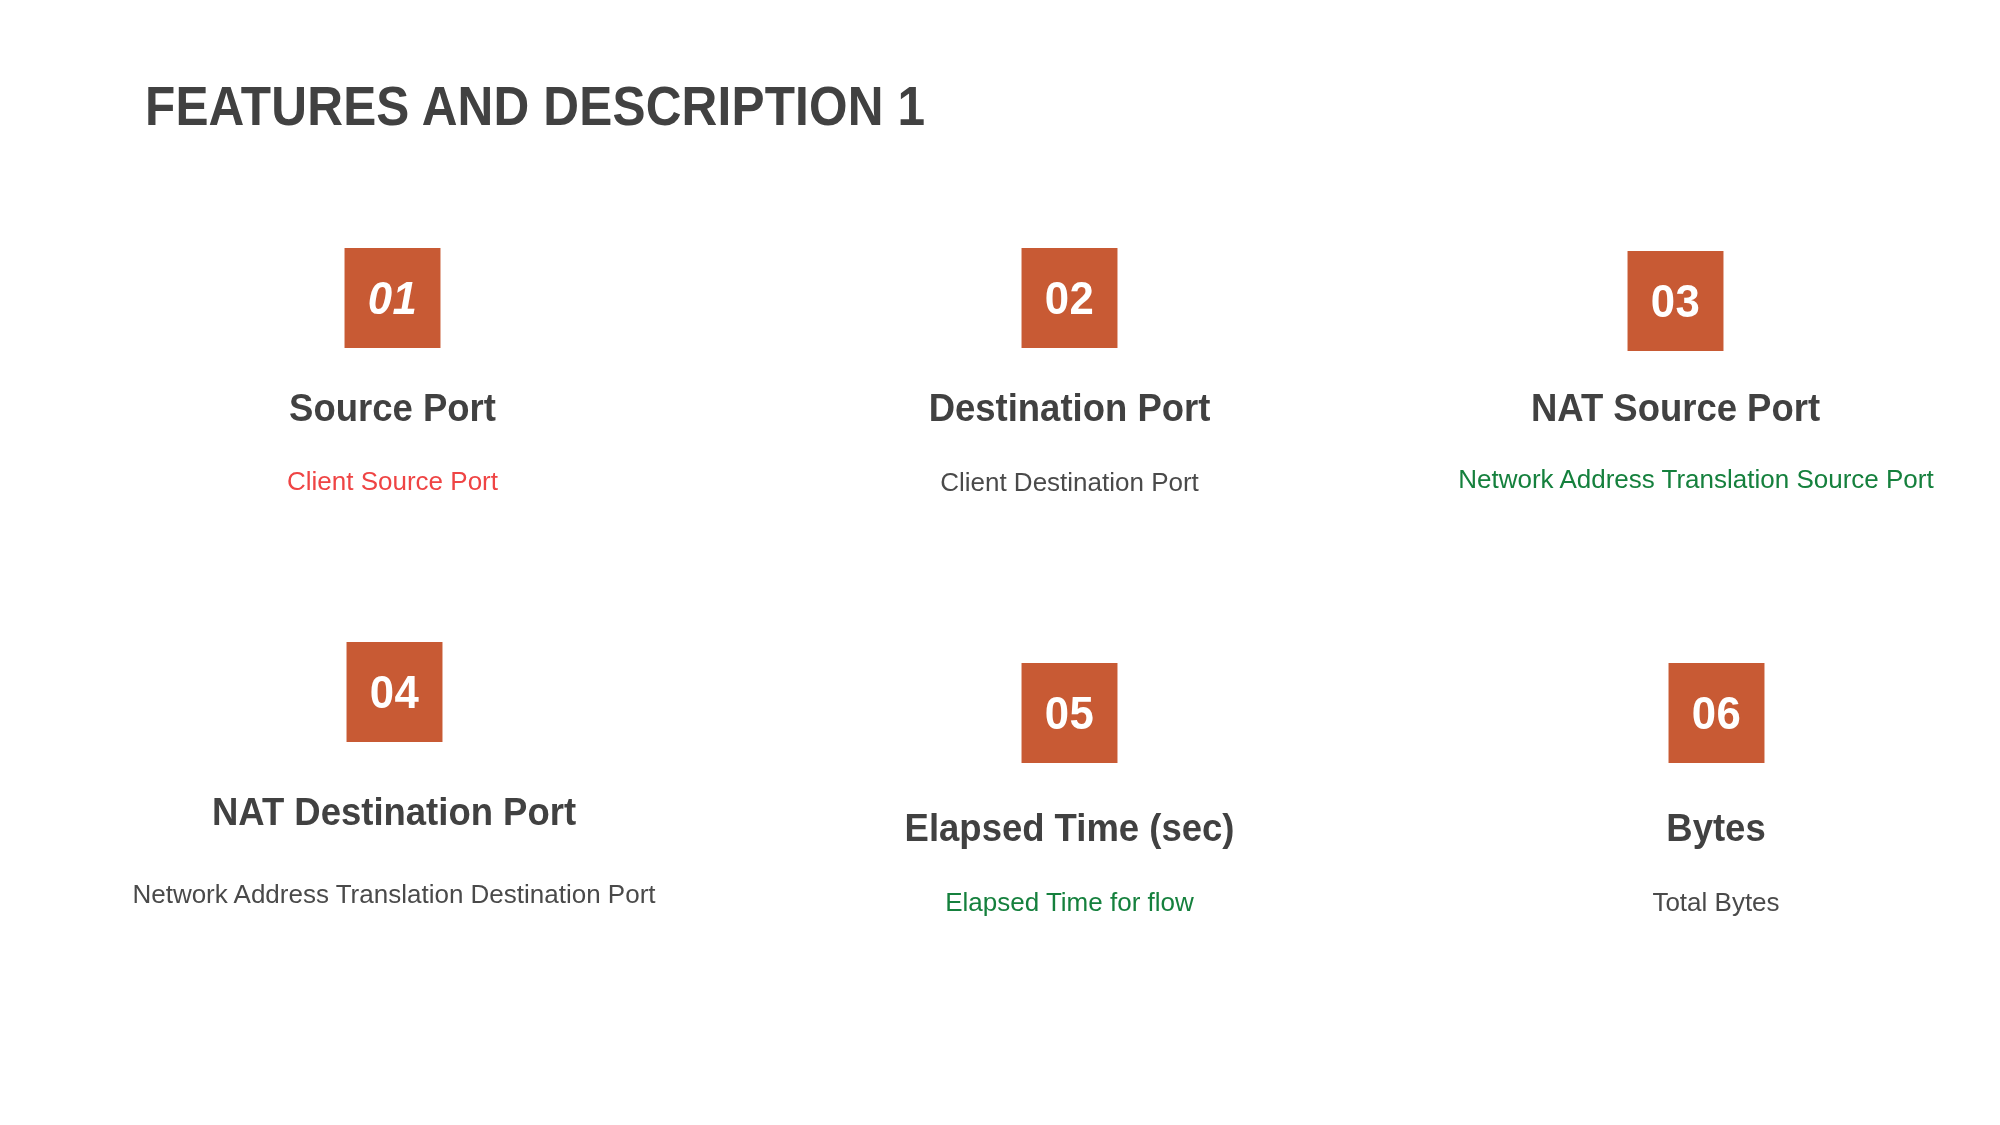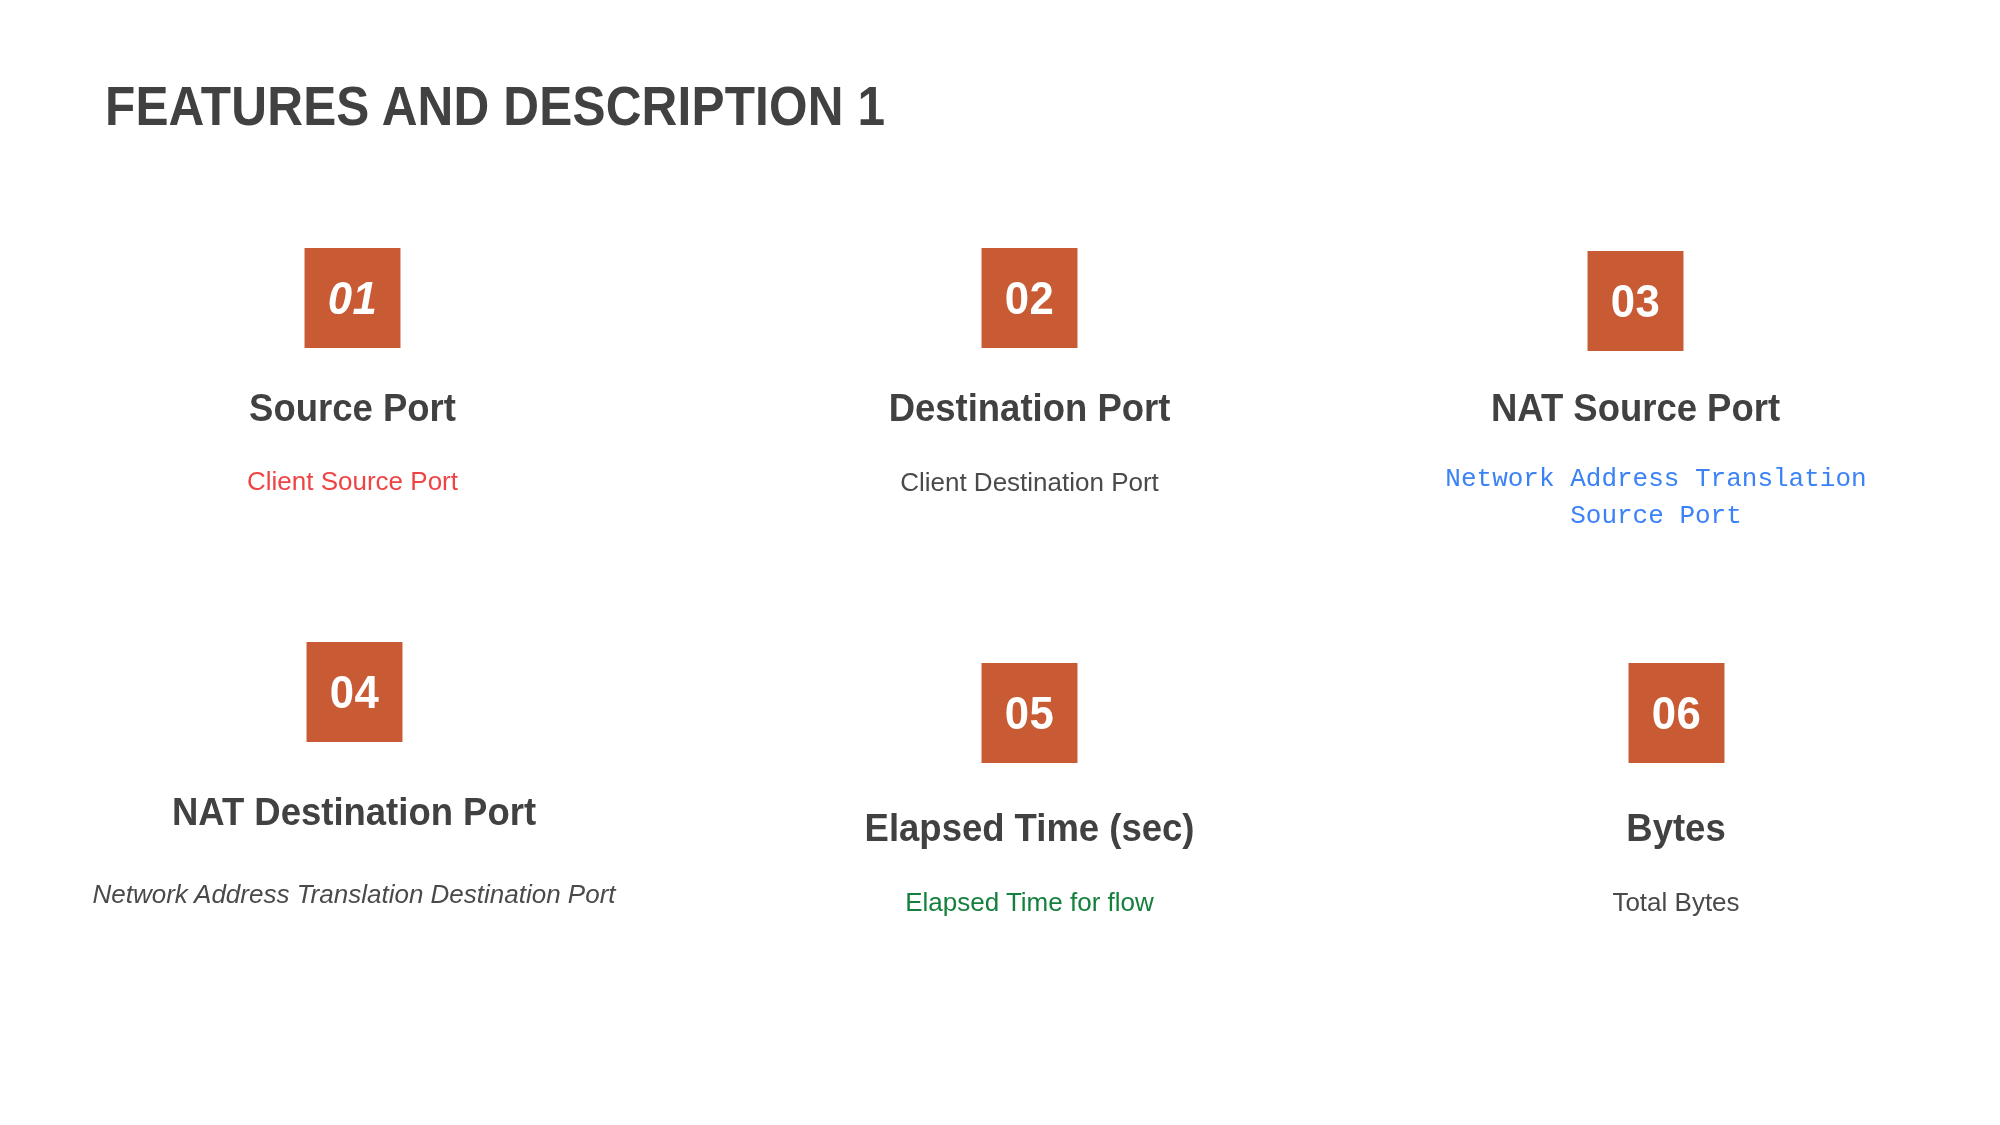--- a/index.html
+++ b/index.html
@@ -14,20 +14,21 @@
     overflow: hidden;
     font-family: "Liberation Sans", "DejaVu Sans", sans-serif;
     -webkit-font-smoothing: antialiased;
   }
 
   .slide {
     position: relative;
     width: 1616px;
     height: 1125px;
     background: #ffffff;
+    margin-left: 40px;
   }
 
   
   .slide-title {
     position: absolute;
     left: 105px;
     top: 78px;
     font-size: 55px;
     font-weight: bold;
     color: #414141;
@@ -103,21 +104,21 @@
 
   #cell-3 { left: 1360px; top: 251px; width: 510px; }
   #cell-3 .badge-wrap { margin-left: 41px; }
   #cell-3 .feature-heading { margin-top: 36px; margin-left: 41px; }
   #cell-3 .feature-desc    { margin-top: 30px; margin-left: 41px; width: 510px; }
 
   
   #cell-4 { left: 130px; top: 642px; width: 500px; }
   #cell-4 .badge-wrap { margin-left: -52px; }
   #cell-4 .feature-heading { margin-top: 49px; margin-left: -52px; }
-  #cell-4 .feature-desc    { margin-top: 33px; margin-left: -52px; line-height: 2.05; font-style: italic; }
+  #cell-4 .feature-desc    { margin-top: 33px; margin-left: -52px; line-height: 2.05; }
 
   #cell-5 { left: 780px; top: 663px; width: 500px; }
   #cell-5 .badge-wrap { margin-left: -1px; }
   #cell-5 .feature-heading { margin-top: 44px; margin-left: -1px; }
   #cell-5 .feature-desc    { margin-top: 33px; margin-left: -1px; }
 
   #cell-6 { left: 1401px; top: 663px; width: 500px; }
   #cell-6 .badge-wrap { margin-left: 50px; }
   #cell-6 .feature-heading { margin-top: 44px; margin-left: 50px; }
   #cell-6 .feature-desc    { margin-top: 33px; margin-left: 50px; }
@@ -145,21 +146,21 @@
       </span>
       <span class="feature-heading" style="color: rgb(65, 65, 65);">Destination Port</span>
       <span class="feature-desc" style="color: rgb(74, 74, 74);">Client Destination Port</span>
     </div>
 
     <div class="feature-cell" id="cell-3">
       <span class="badge-wrap">
         <span class="badge" style="background-color: rgb(200, 90, 52); color: rgb(255, 255, 255);">03</span>
       </span>
       <span class="feature-heading" style="color: rgb(65, 65, 65);">NAT Source Port</span>
-      <span class="feature-desc" style="color: #3b82f6; font-family: Liberation Mono, monospace;">Network Address Translation Source Port</span>
+      <span class="feature-desc" style="color: #15803d;">Network Address Translation Source Port</span>
     </div>
 
     <div class="feature-cell" id="cell-4">
       <span class="badge-wrap">
         <span class="badge" style="background-color: rgb(200, 90, 52); color: rgb(255, 255, 255);">04</span>
       </span>
       <span class="feature-heading" style="color: rgb(65, 65, 65);">NAT Destination Port</span>
       <span class="feature-desc" style="color: rgb(74, 74, 74);">Network Address Translation Destination Port</span>
     </div>
 

